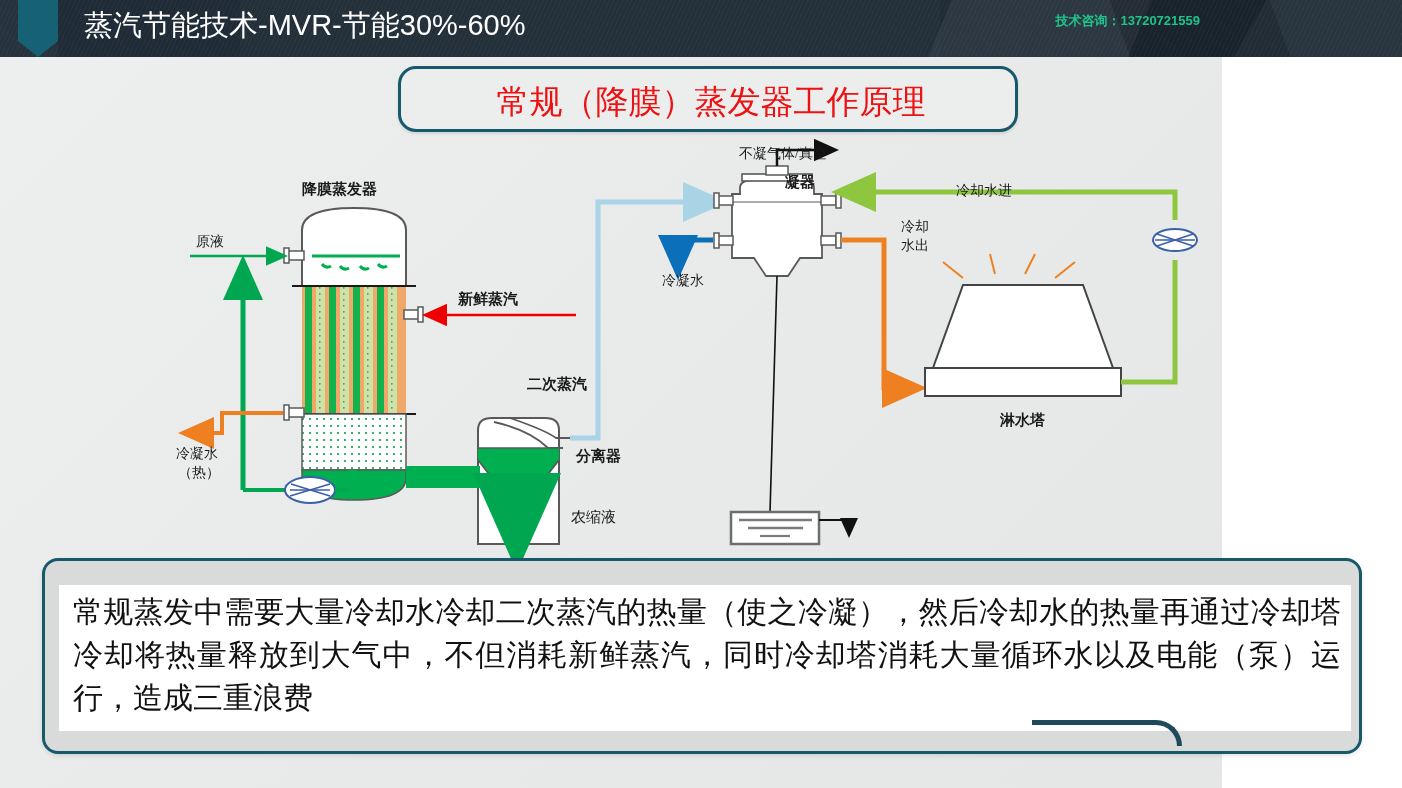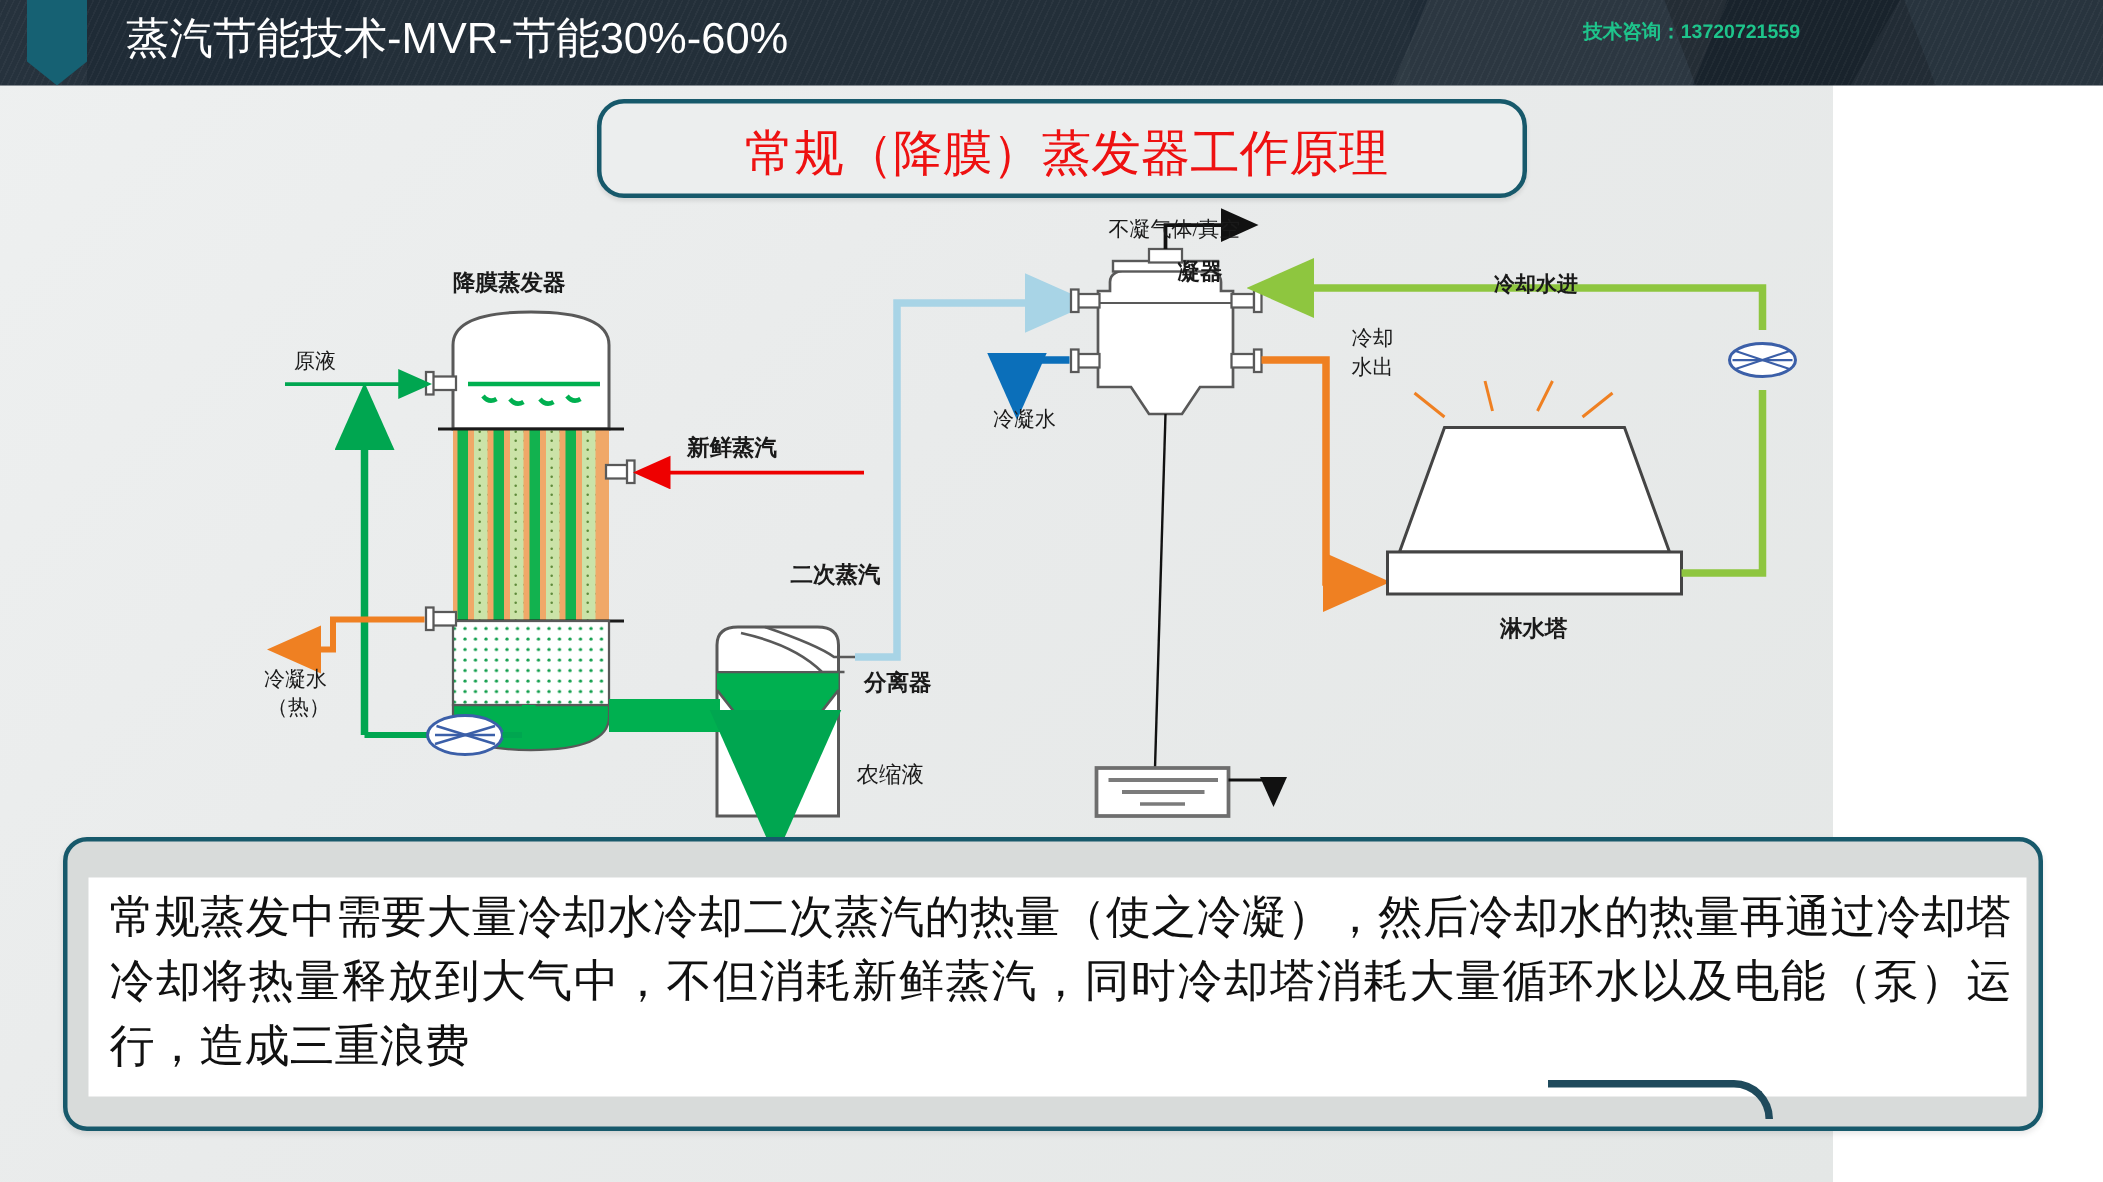--- a/index.html
+++ b/index.html
@@ -335,21 +335,21 @@
     <div class="lbl s14" style="left:196px; top:103px;">原液</div>
     <div class="lbl s15 bold" style="left:458px; top:160px;">新鲜蒸汽</div>
     <div class="lbl s14" style="left:176px; top:315px;">冷凝水</div>
     <div class="lbl s14" style="left:178px; top:334px;">（热）</div>
     <div class="lbl s15 bold" style="left:527px; top:245px;">二次蒸汽</div>
     <div class="lbl s15 bold" style="left:576px; top:317px;">分离器</div>
     <div class="lbl s15" style="left:571px; top:378px;">农缩液</div>
     <div class="lbl s14" style="left:739px; top:15px;">不凝气体/真空</div>
     <div class="lbl s15 bold" style="left:785px; top:43px;">凝器</div>
     <div class="lbl s14" style="left:662px; top:142px;">冷凝水</div>
-    <div class="lbl s14" style="left:996px; top:52px;font-weight:bold;">冷却水进</div>
+    <div class="lbl s14" style="left:956px; top:52px;">冷却水进</div>
     <div class="lbl s14" style="left:901px; top:88px;">冷却</div>
     <div class="lbl s14" style="left:901px; top:107px;text-align:right;">水出</div>
     <div class="lbl s15 bold" style="left:1000px; top:281px;">淋水塔</div>
   </div>
 
   <div id="bottom-pill">
     <div id="bottom-inner">
       <div id="bottom-text">常规蒸发中需要大量冷却水冷却二次蒸汽的热量（使之冷凝），然后冷却水的热量再通过冷却塔冷却将热量释放到大气中，不但消耗新鲜蒸汽，同时冷却塔消耗大量循环水以及电能（泵）运行，造成三重浪费</div>
     </div>
   </div>

